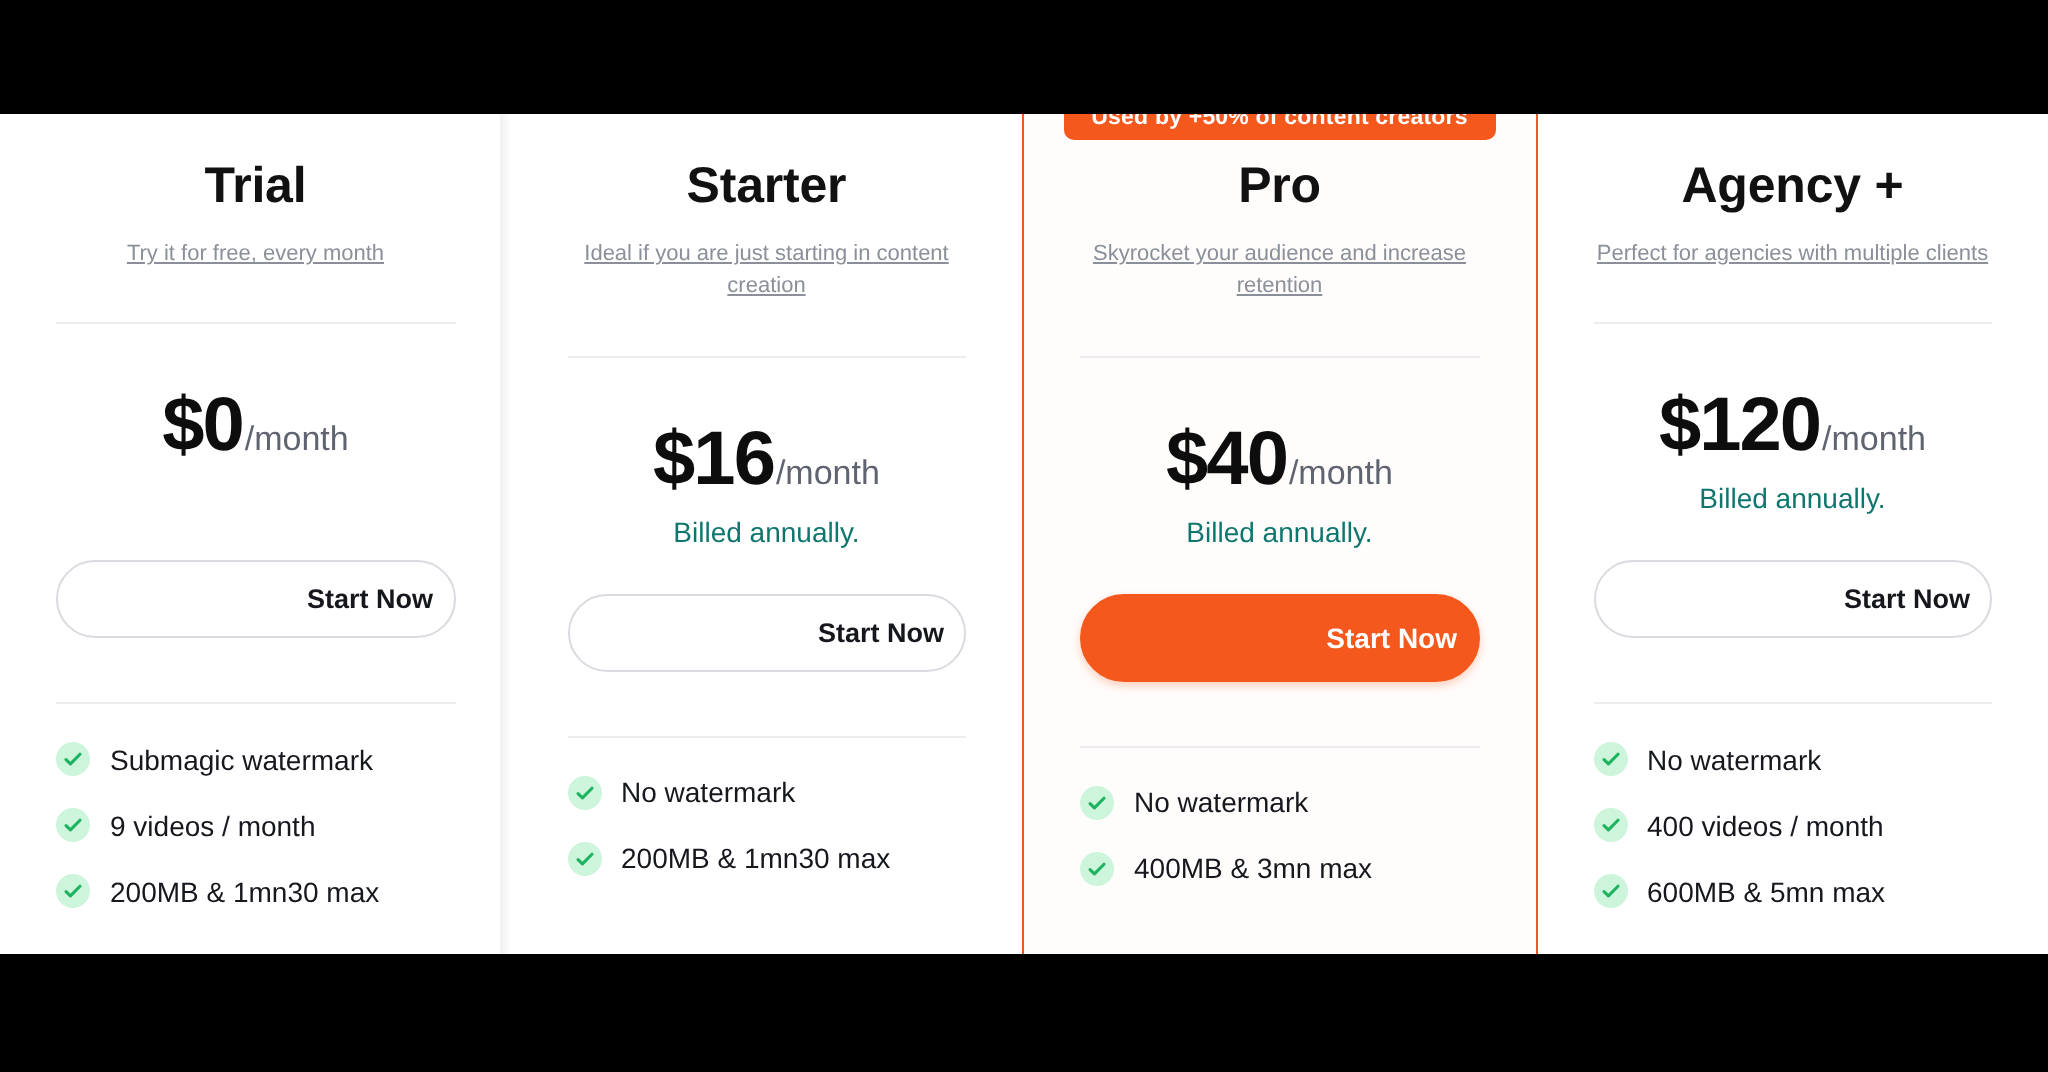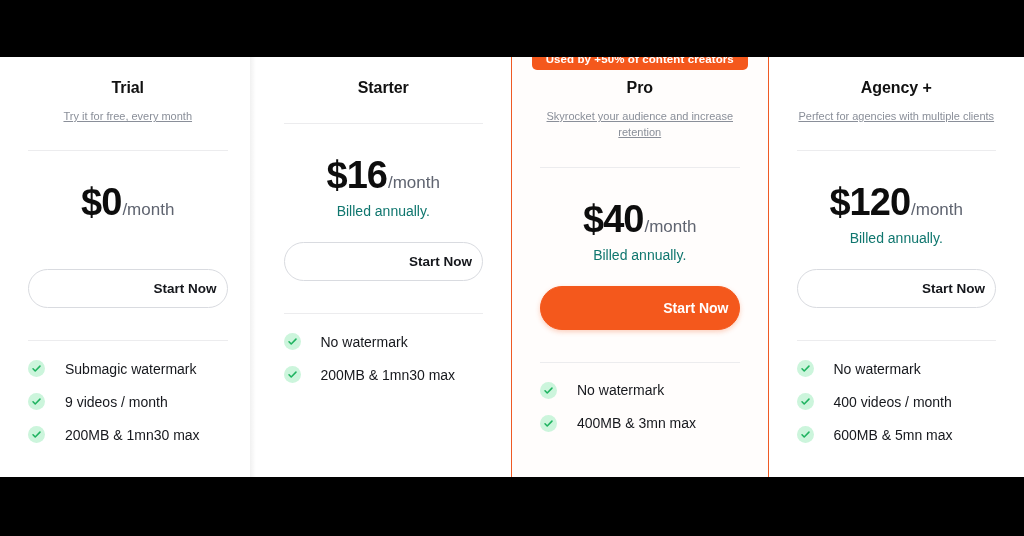--- a/index.html
+++ b/index.html
@@ -66,21 +66,21 @@
     color:#ffffff;
     font-size:11.5px;
     font-weight:bold;
     letter-spacing:.1px;
     padding:5px 14px 5px 14px;
     border-radius:5px;
     white-space:nowrap;
     line-height:1.05;
   }
   .plan-name {
-    font-size:16px;
+    font-size:25px;
     font-weight:bold;
     color:#111111;
     margin-top:22px;
     letter-spacing:-.1px;
   }
   .plan-desc {
     margin-top:11px;
     font-size:11px;
     line-height:1.48;
     color:#8a8f99;
@@ -152,21 +152,21 @@
   .features {
     list-style:none;
     width:100%;
     max-width:212px;
     margin:0 auto;
     padding-top:19px;
   }
   .feature {
     display:flex;
     align-items:center;
-    gap:20px;
+    gap:10px;
     margin-bottom:16px;
   }
   .check {
     flex:0 0 auto;
     width:17px; height:17px;
     border-radius:50%;
     background:#ccf5dc;
     display:flex;
     align-items:center;
     justify-content:center;
@@ -219,20 +219,21 @@
                 <svg width="11" height="11" viewBox="0 0 12 12" aria-hidden="true">
                   <path d="M2.2 6.3 L4.6 8.7 L9.8 3.4" fill="none" stroke="#1fb360" stroke-width="1.7" stroke-linecap="round" stroke-linejoin="round"></path>
                 </svg>
               </span>
               <span class="feature-text">200MB &amp; 1mn30 max</span>
             </li>
           </ul>
         </div>
         <div class="card sep">
           <div class="plan-name">Starter</div>
+          <div class="plan-desc">Ideal if you are just starting in content creation</div>
           <div class="rule top"></div>
           <div class="price-block">
             <div class="price-row">
               <span class="price-amount">$16</span>
               <span class="price-per">/month</span>
             </div>
             <div class="billed">Billed annually.</div>
           </div>
           <div class="cta">Start Now</div>
           <div class="rule mid"></div>

